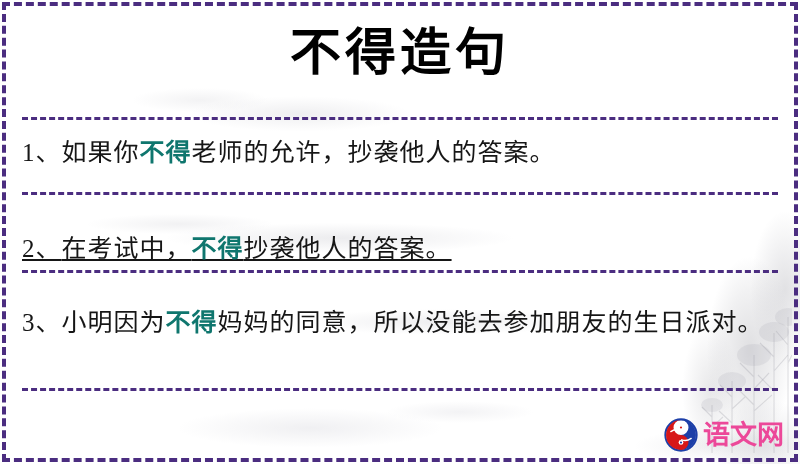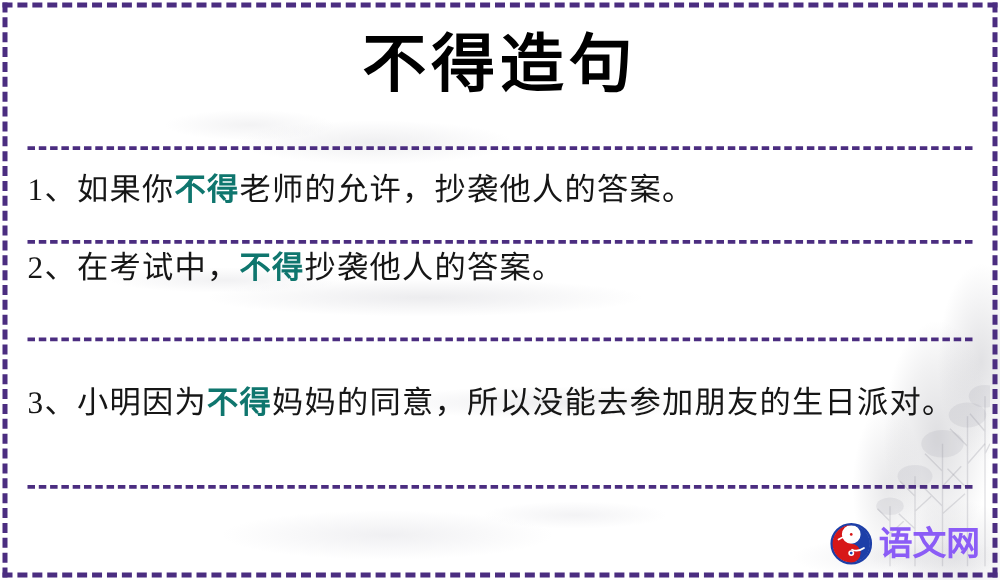--- a/index.html
+++ b/index.html
@@ -163,21 +163,21 @@
   .logo-mark {
     width: 34px;
     height: 34px;
     flex: 0 0 34px;
   }
   .logo-text {
     font-family: "Liberation Sans", "DejaVu Sans", sans-serif;
     font-weight: bold;
     font-size: 27px;
     line-height: 27px;
-    color: #8b5cf6;
+    color: #ec4899;
     letter-spacing: 0px;
   }
 </style>
 </head>
 <body>
 
 <div id="page">
 
   <div class="wash wash-mountain-top"></div>
   <div class="wash wash-mid-band"></div>
@@ -209,21 +209,21 @@
   <div class="sep" style="top:192px;"></div>
   <div class="sep" style="top:270px;"></div>
   <div class="sep" style="top:388px;"></div>
 
   <div class="sentences">
 
     <div class="sentence" style="top:132px;">
       <span>1、</span><span>如果你</span><span class="hl">不得</span><span>老师的允许，抄袭他人的答案。</span>
     </div>
 
-    <div class="sentence" style="top:194px;">
+    <div class="sentence" style="top:228px;text-decoration:underline;">
       <span>2、</span><span>在考试中，</span><span class="hl">不得</span><span>抄袭他人的答案。</span>
     </div>
 
     <div class="sentence" style="top:302px;">
       <span>3、</span><span>小明因为</span><span class="hl">不得</span><span>妈妈的同意，所以没能去参加朋友的生日派对。</span>
     </div>
 
   </div>
 
   <div class="logo">

